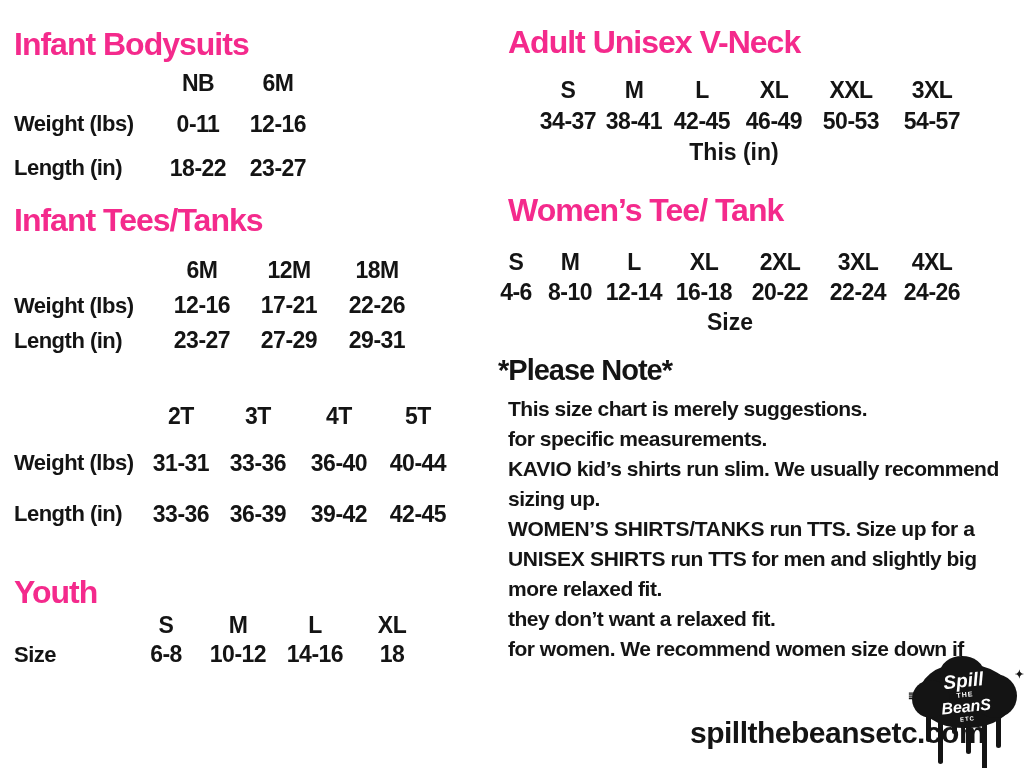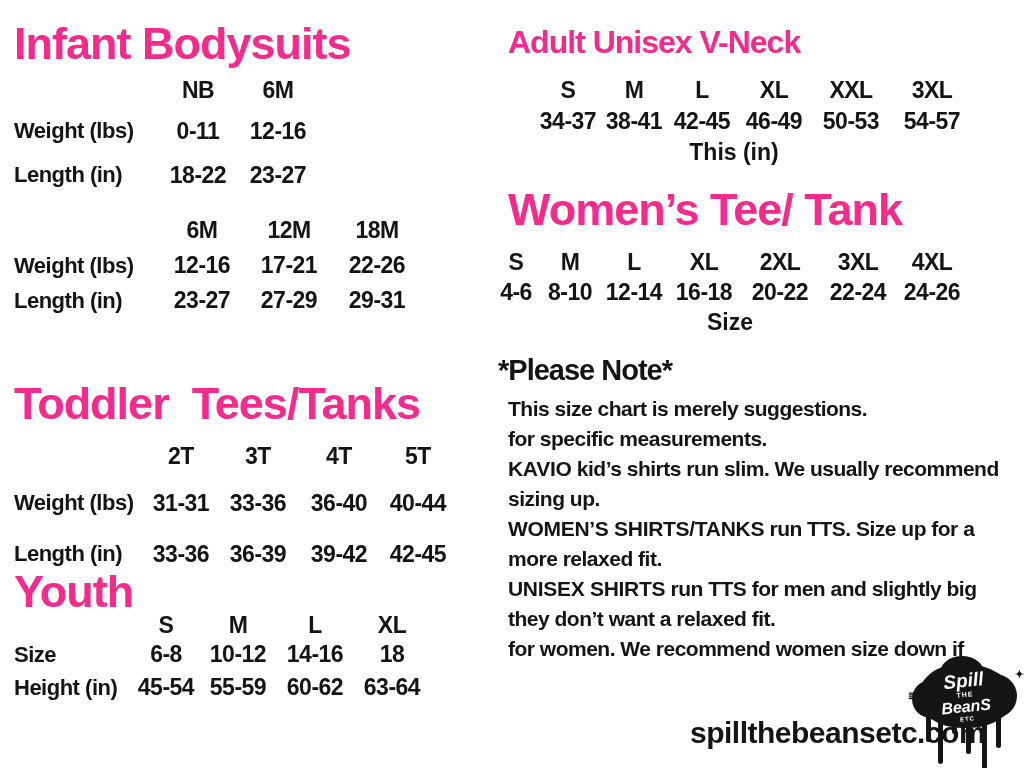--- a/index.html
+++ b/index.html
@@ -5,33 +5,33 @@
   :root { --pink:#f42a8c; --ink:#141414; }
   * { box-sizing:border-box; }
   html,body { margin:0; padding:0; background:#fff; }
   .canvas {
     position:relative; width:1024px; height:768px; background:#ffffff;
     overflow:hidden; color:var(--ink);
     font-family:"Liberation Sans", sans-serif; font-weight:bold;
   }
   section { position:absolute; }
   .title {
-    margin:0; color:var(--pink); font-size:45px; line-height:40px;
+    margin:0; color:var(--pink); font-size:32px; line-height:40px;
     letter-spacing:-1px; white-space:pre; font-weight:bold;
   }
   .title.black { color:var(--ink); }
   .tbl .row { display:grid; align-items:center; }
   .lbl { font-size:22px; letter-spacing:-0.5px; white-space:nowrap; text-align:left; }
   .val { font-size:23px; letter-spacing:-0.5px; text-align:center; white-space:nowrap; }
   .head .val { font-size:23px; }
 
   
   .tbl1 .row { grid-template-columns:150px 68px 92px; }
   .tbl1 .head { height:38px; } .tbl1 .row.body { height:44px; }
-  #s1 .tbl { margin-top:7px; }
+  #s1 .tbl { margin-top:0; }
 
   .tbl2 .row { grid-template-columns:145px 86px 88px 88px; }
   .tbl2 .head { height:36px; } .tbl2 .row.body { height:35px; }
   #s2 .tbl { margin-top:12px; }
 
   .tbl3 .row { grid-template-columns:130px 74px 80px 82px 76px;margin-top:11px; }
   .tbl3 .head { height:32px; } .tbl3 .row.body { height:40px; }
   #s3 .tbl { margin-top:16px; }
 
   .tbl4 .row { grid-template-columns:118px 68px 76px 78px 76px; }
@@ -118,20 +118,21 @@
       </div>
       <div class="row body">
         <span class="lbl">Length (in)</span>
         <span class="val">18-22</span>
         <span class="val">23-27</span>
       </div>
     </div>
   </section>
 
   <section id="s2">
+    <h1 class="title">Infant Tees/Tanks</h1>
     <div class="tbl tbl2">
       <div class="row head">
         <span class="lbl"></span>
         <span class="val">6M</span>
         <span class="val">12M</span>
         <span class="val">18M</span>
       </div>
       <div class="row body">
         <span class="lbl">Weight (lbs)</span>
         <span class="val">12-16</span>
@@ -141,21 +142,20 @@
       <div class="row body">
         <span class="lbl">Length (in)</span>
         <span class="val">23-27</span>
         <span class="val">27-29</span>
         <span class="val">29-31</span>
       </div>
     </div>
   </section>
 
   <section id="s3">
-    <h1 class="title">Toddler  Tees/Tanks</h1>
     <div class="tbl tbl3">
       <div class="row head">
         <span class="lbl"></span>
         <span class="val">2T</span>
         <span class="val">3T</span>
         <span class="val">4T</span>
         <span class="val">5T</span>
       </div>
       <div class="row body">
         <span class="lbl">Weight (lbs)</span>
@@ -183,27 +183,20 @@
         <span class="val">M</span>
         <span class="val">L</span>
         <span class="val">XL</span>
       </div>
       <div class="row body">
         <span class="lbl">Size</span>
         <span class="val">6-8</span>
         <span class="val">10-12</span>
         <span class="val">14-16</span>
         <span class="val">18</span>
-      </div>
-      <div class="row body">
-        <span class="lbl">Height (in)</span>
-        <span class="val">45-54</span>
-        <span class="val">55-59</span>
-        <span class="val">60-62</span>
-        <span class="val">63-64</span>
       </div>
     </div>
   </section>
 
   <section id="s5">
     <h1 class="title">Adult Unisex V-Neck</h1>
     <div class="tbl tbl5">
       <div class="row head">
         <span class="val">S</span>
         <span class="val">M</span>
@@ -250,22 +243,22 @@
   </section>
 
   <section id="s7">
     <h1 class="title black">*Please Note*</h1>
     <div class="note-lines">
       <div class="note-line"><b></b><span>This size chart is merely suggestions.</span></div>
       <div class="note-line"><b></b><span>for specific measurements.</span></div>
       <div class="note-line"><b>KAVIO</b><span> kid’s shirts run slim. We usually recommend</span></div>
       <div class="note-line"><b></b><span>sizing up.</span></div>
       <div class="note-line"><b>WOMEN’S SHIRTS/TANKS</b><span> run TTS. Size up for a</span></div>
+      <div class="note-line"><b>UNISEX SHIRTS</b><span> run TTS for men and slightly big</span></div>
       <div class="note-line"><b></b><span>more relaxed fit.</span></div>
-      <div class="note-line"><b>UNISEX SHIRTS</b><span> run TTS for men and slightly big</span></div>
       <div class="note-line"><b></b><span>they don’t want a relaxed fit.</span></div>
       <div class="note-line"><b></b><span>for women. We recommend women size down if</span></div>
     </div>
   </section>
 
   <div class="website">spillthebeansetc.com</div>
 
   <div class="logo">
     <div class="blob"></div>
     <div class="blob-bump"></div>

